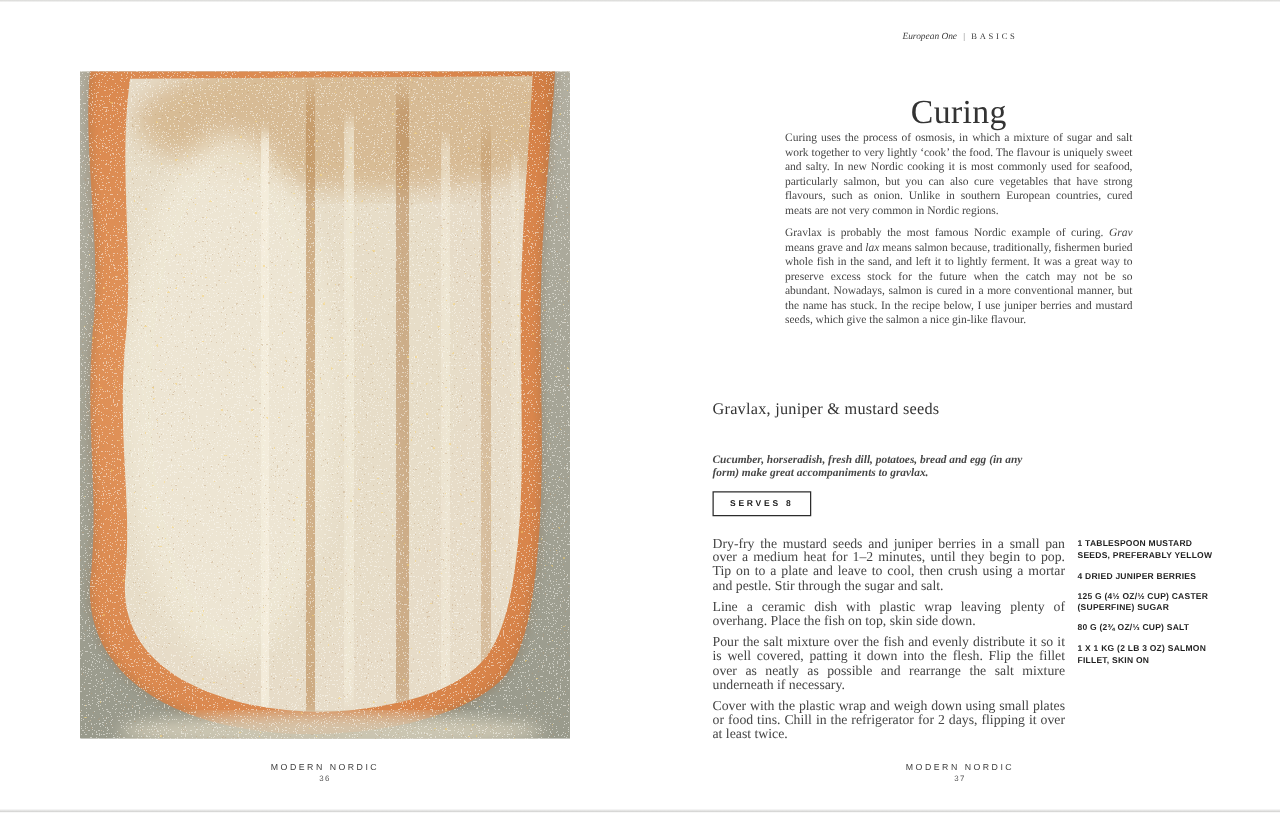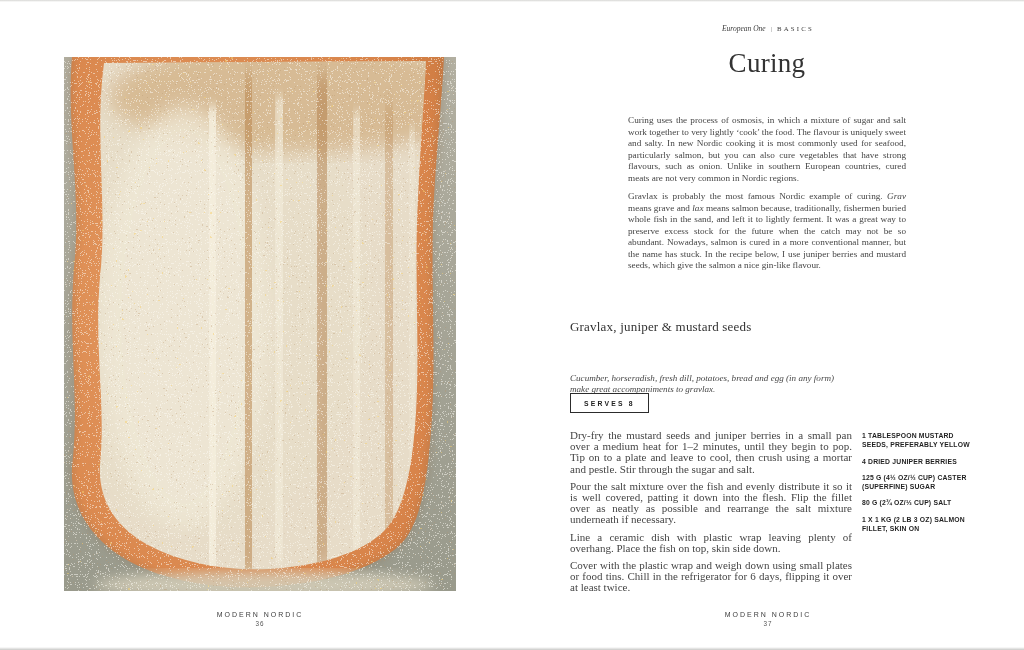--- a/index.html
+++ b/index.html
@@ -24,31 +24,31 @@
   
   .footer{position:absolute;text-align:center;}
   .footer .book{font-family:"Liberation Sans",sans-serif;font-size:7px;letter-spacing:2px;
                 color:#3c3c3c;font-weight:500;}
   .footer .num{font-family:"Liberation Sans",sans-serif;font-size:6.3px;letter-spacing:1px;
                color:#555;margin-top:2px;}
   .footer-left{left:64px;width:392px;top:611px;}
   .footer-right{left:512px;width:512px;top:611px;}
 
   
-  .title{position:absolute;left:628px;width:278px;top:48px;margin:0;text-align:center;
+  .title{position:absolute;left:628px;width:278px;top:74px;margin:0;text-align:center;
          font-weight:400;font-size:27px;color:#333;letter-spacing:0.3px;}
-  .intro{position:absolute;left:628px;top:115px;width:278px;font-size:9.2px;line-height:11.5px;
+  .intro{position:absolute;left:628px;top:105px;width:278px;font-size:9.2px;line-height:11.5px;
          color:#454545;text-align:justify;}
   .intro p{margin:0 0 7px;}
   .em{font-style:italic;}
 
   .recipe-title{position:absolute;left:570px;top:319px;margin:0;font-size:13px;font-weight:400;
                 color:#333;letter-spacing:0.2px;}
-  .recipe-note{position:absolute;left:570px;top:364px;width:268px;font-style:italic;
-               font-size:9.1px;line-height:11.3px;color:#474747;}
+  .recipe-note{position:absolute;left:570px;top:353px;width:268px;font-style:italic;
+               font-size:9.1px;line-height:11.3px;color:#474747;font-weight:bold;}
   .serves{position:absolute;left:570px;top:393px;border:1.5px solid #2c2c2c;
           padding:6px 13px 5px;font-family:"Liberation Sans",sans-serif;font-size:6.8px;
           font-weight:700;letter-spacing:2.2px;color:#222;background:#fff;}
   .instructions{position:absolute;left:570px;top:430px;width:282px;font-size:11px;
                 line-height:11.2px;color:#454545;text-align:justify;}
   .instructions p{margin:0 0 6px;}
   .ingredients{position:absolute;left:862px;top:431px;width:114px;
                font-family:"Liberation Sans",sans-serif;font-size:6.8px;font-weight:700;
                line-height:9.3px;letter-spacing:0.2px;color:#1f1f1f;}
   .ingredients .item{margin-bottom:7px;}
@@ -151,23 +151,23 @@
   </div>
 
   <h2 class="recipe-title">Gravlax, juniper &amp; mustard seeds</h2>
 
   <p class="recipe-note">Cucumber, horseradish, fresh dill, potatoes, bread and egg (in any form) make great accompaniments to gravlax.</p>
 
   <div class="serves">SERVES 8</div>
 
   <div class="instructions">
     <p>Dry-fry the mustard seeds and juniper berries in a small pan over a medium heat for 1–2 minutes, until they begin to pop. Tip on to a plate and leave to cool, then crush using a mortar and pestle. Stir through the sugar and salt.</p>
+    <p>Line a ceramic dish with plastic wrap leaving plenty of overhang. Place the fish on top, skin side down.</p>
     <p>Pour the salt mixture over the fish and evenly distribute it so it is well covered, patting it down into the flesh. Flip the fillet over as neatly as possible and rearrange the salt mixture underneath if necessary.</p>
-    <p>Line a ceramic dish with plastic wrap leaving plenty of overhang. Place the fish on top, skin side down.</p>
-    <p>Cover with the plastic wrap and weigh down using small plates or food tins. Chill in the refrigerator for 6 days, flipping it over at least twice.</p>
+    <p>Cover with the plastic wrap and weigh down using small plates or food tins. Chill in the refrigerator for 2 days, flipping it over at least twice.</p>
   </div>
 
   <div class="ingredients">
     <div class="item">1 TABLESPOON MUSTARD SEEDS, PREFERABLY YELLOW</div>
     <div class="item">4 DRIED JUNIPER BERRIES</div>
     <div class="item">125 G (4½ OZ/½ CUP) CASTER (SUPERFINE) SUGAR</div>
     <div class="item">80 G (2¾ OZ/⅓ CUP) SALT</div>
     <div class="item">1 X 1 KG (2 LB 3 OZ) SALMON FILLET, SKIN ON</div>
   </div>
 

